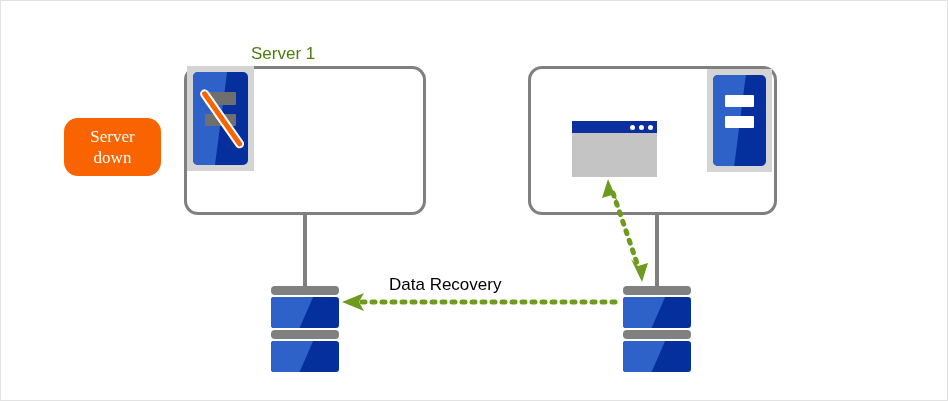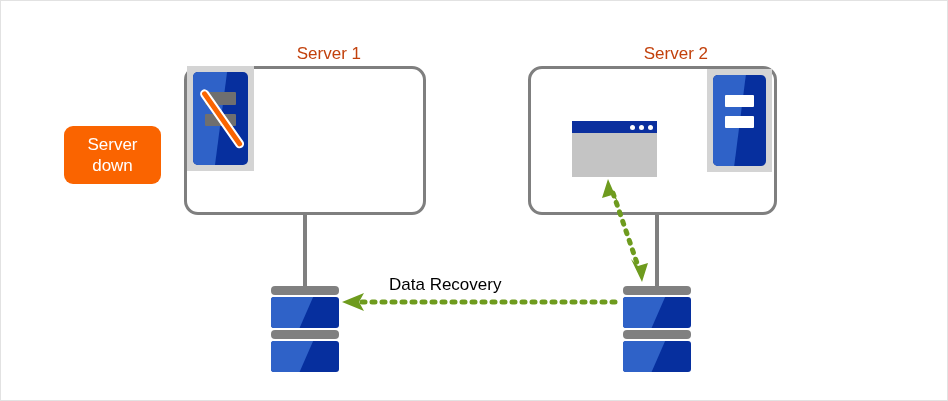--- a/index.html
+++ b/index.html
@@ -19,41 +19,42 @@
     box-sizing: border-box;
     overflow: hidden;
   }
 
   
   .abs { position: absolute; }
 
   
   .status-badge {
     left: 63px;
-    top: 125px;
+    top: 117px;
     width: 97px;
     height: 58px;
     background: #FA6400;
-    border-radius: 9px;
+    border-radius: 14px;
     color: #ffffff;
     font-size: 17px;
     line-height: 21px;
     text-align: center;
     display: flex;
     flex-direction: column;
     align-items: center;
     justify-content: center;
     box-sizing: border-box;
+    font-family: Liberation Serif, serif;
   }
 
   
   .server-title {
     font-size: 17px;
-    color: #c2410c;
-    text-align: right;
+    color: #4d7c0f;
+    text-align: left;
     white-space: nowrap;
   }
 
   
   .server-box {
     border: 3px solid #7f7f7f;
     border-radius: 14px;
     background: #ffffff;
     box-sizing: border-box;
   }
@@ -228,21 +229,20 @@
   <div class="abs server-box" id="server1-box"></div>
 
   <div class="abs rack-frame" id="server1-rack">
     <div class="rack-body">
       <div class="rack-bar b1 down"></div>
       <div class="rack-bar b2 down"></div>
       <div class="rack-strike"></div>
     </div>
   </div>
 
-  <div class="abs server-title" style="left:597px; top:43px; width:110px;">Server 2</div>
 
   <div class="abs server-box" id="server2-box"></div>
 
 
   <div class="abs" id="app-window">
     <div class="win-title">
       <span class="win-dot"></span>
       <span class="win-dot"></span>
       <span class="win-dot"></span>
     </div>

